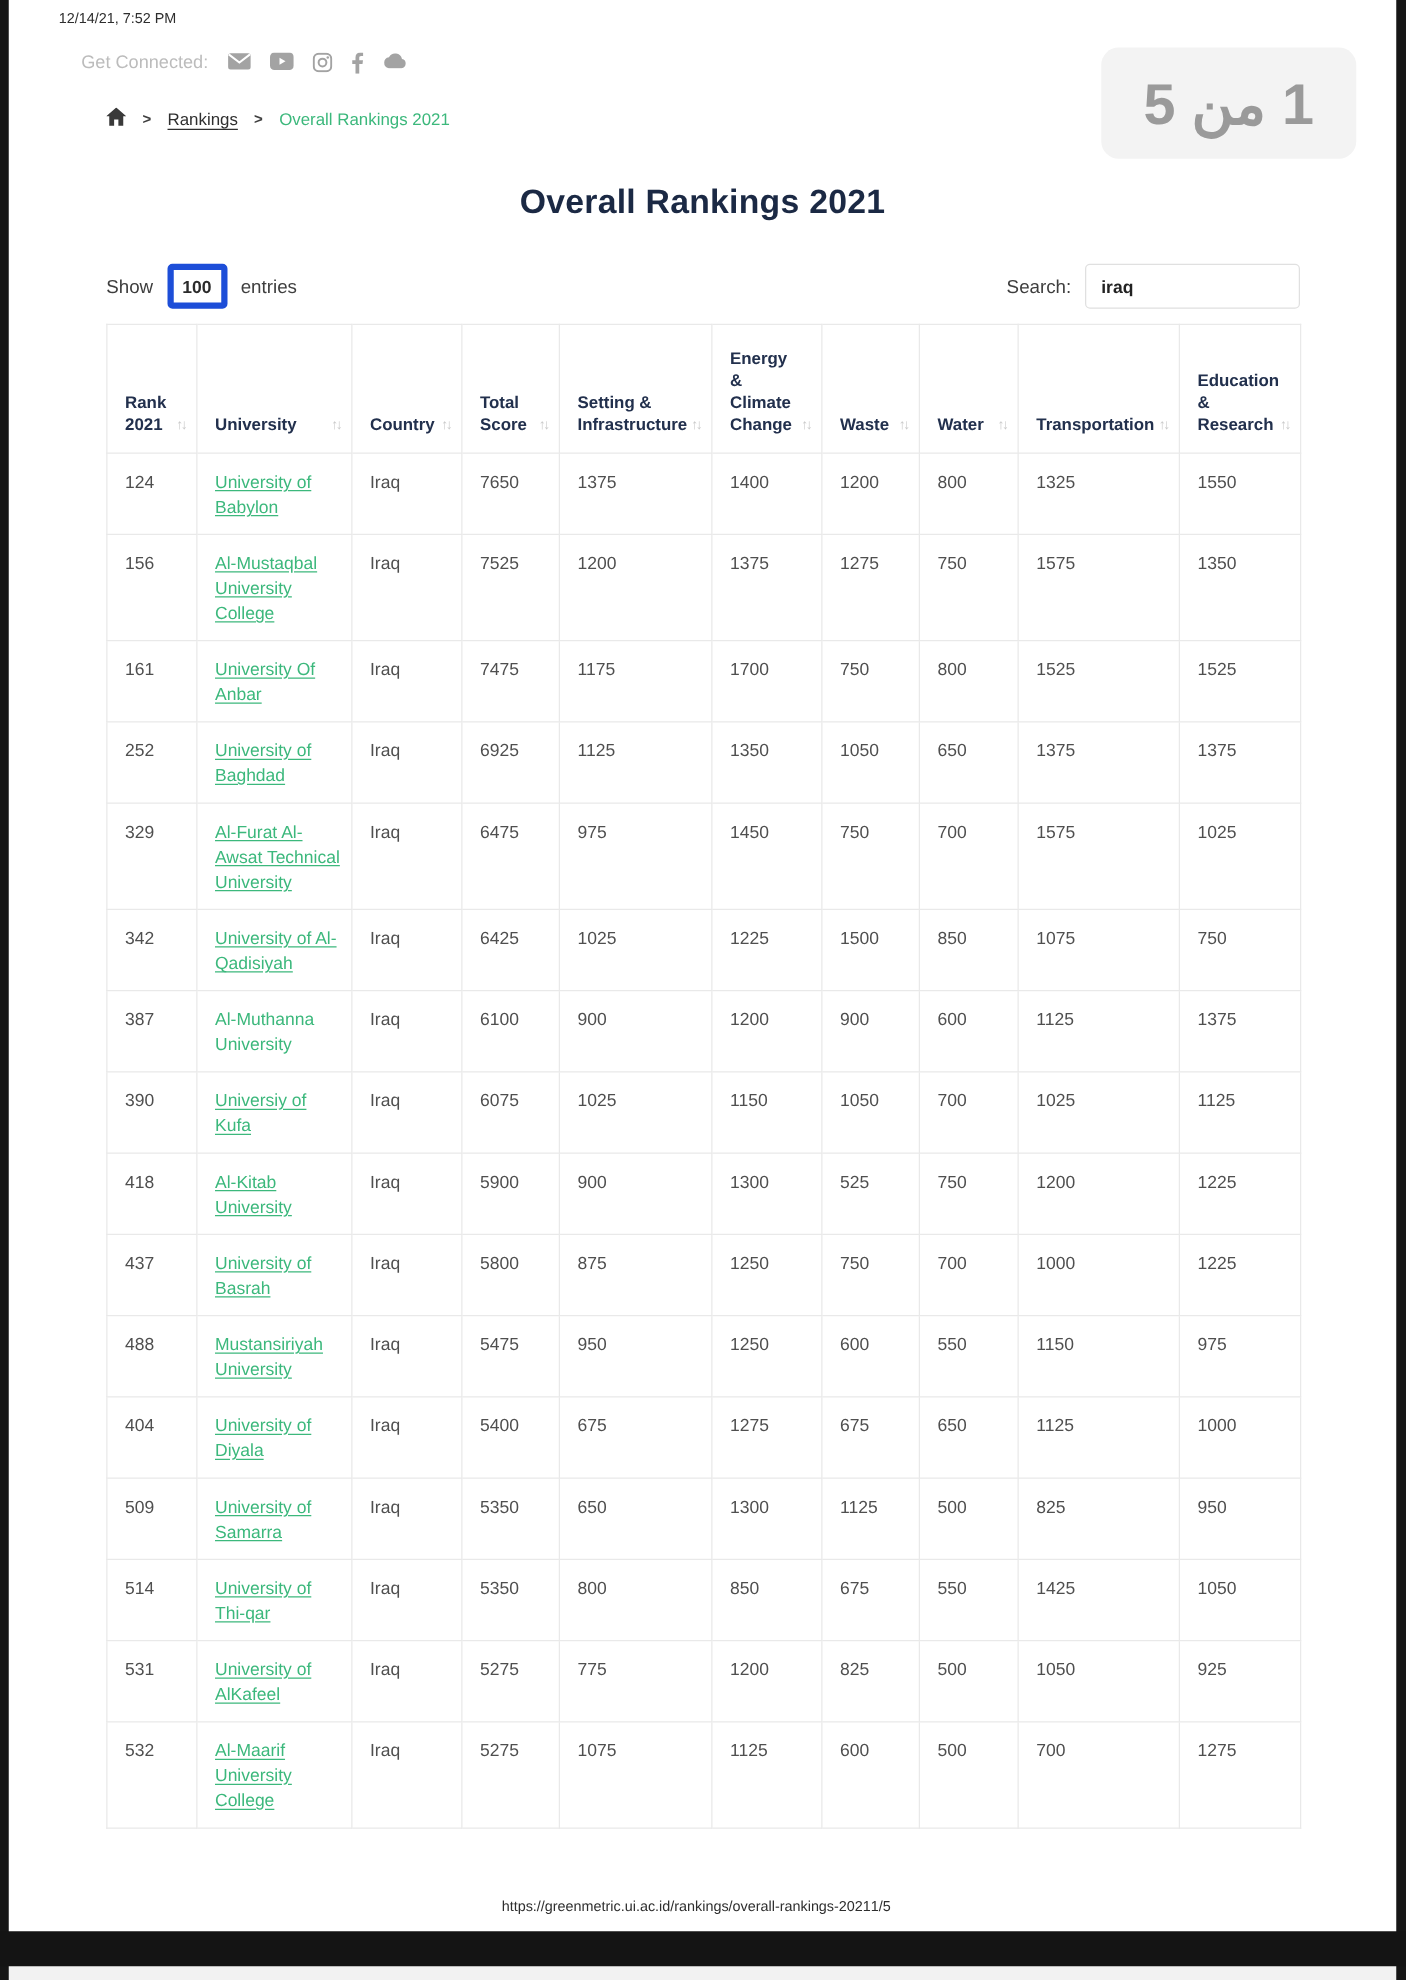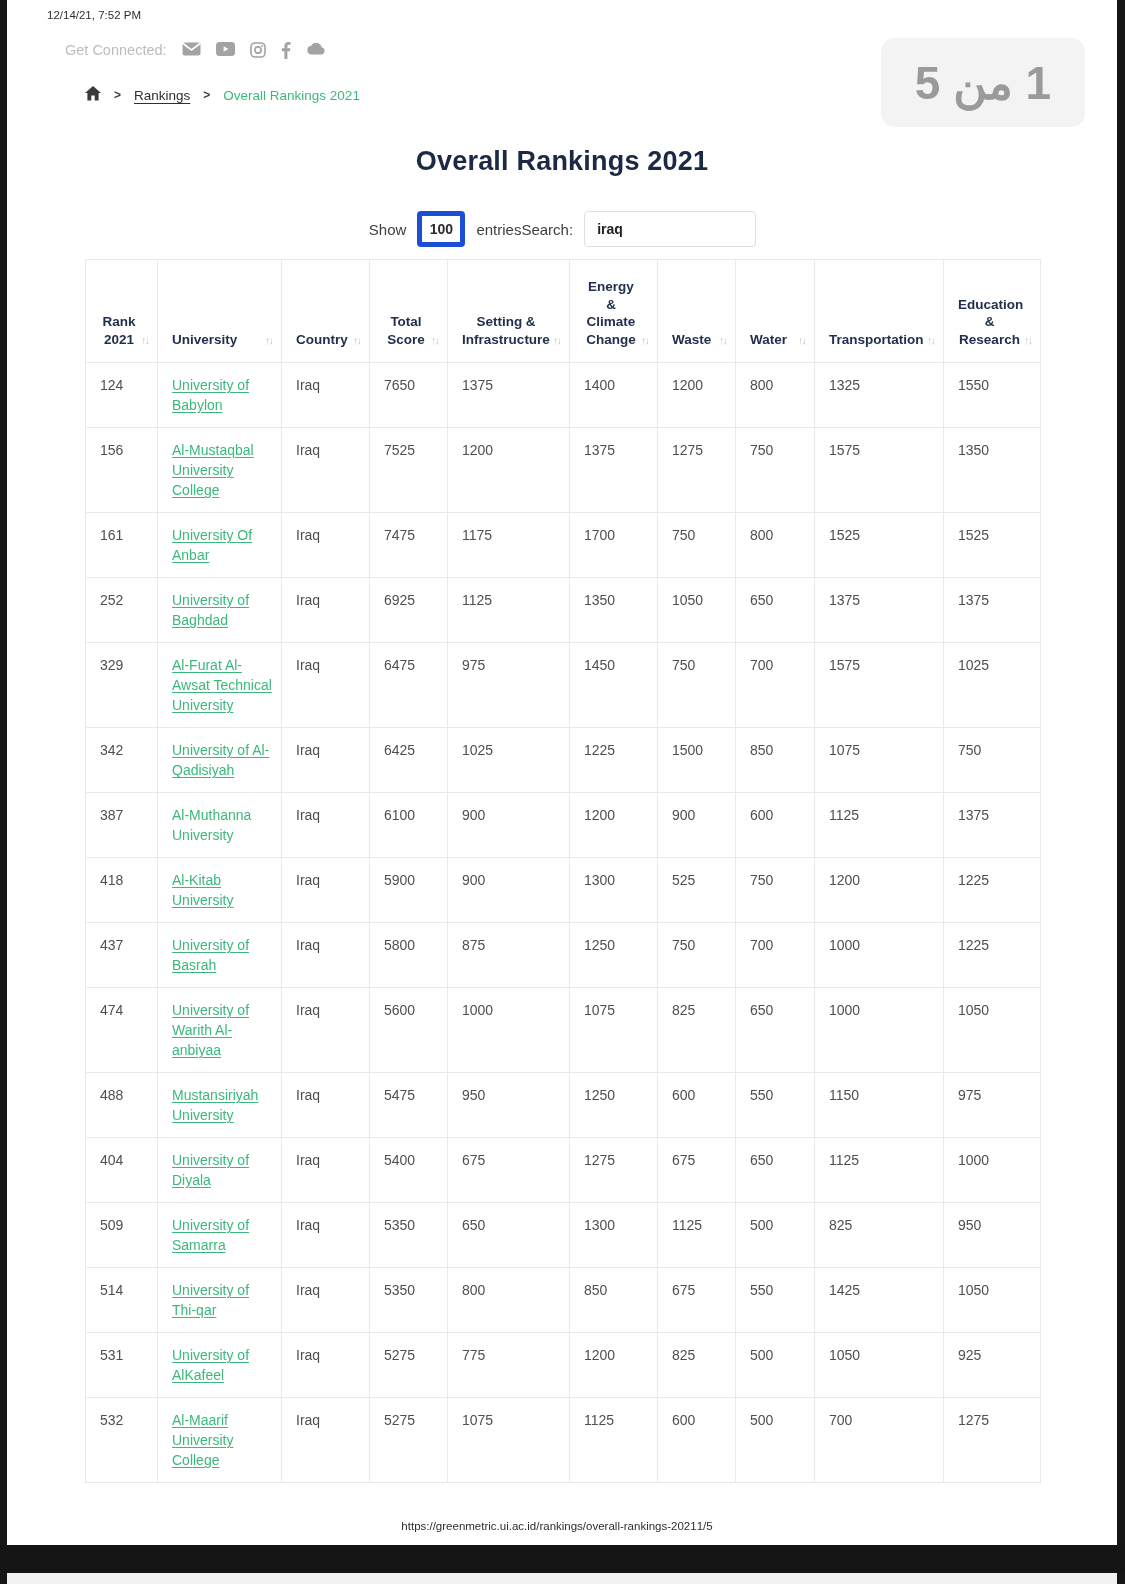--- a/index.html
+++ b/index.html
@@ -33,42 +33,42 @@
     font-size:46px; color:#9a9a9a; font-weight:600;
   }
   
   .breadcrumb { margin:27px 0 0 78px; display:flex; align-items:center; gap:13px; font-size:13.5px; }
   .crumb-sep { color:#3f3f3f; font-weight:700; font-size:12px; }
   .crumb-link { color:#2f2f2f; text-decoration:underline; text-underline-offset:3px; cursor:pointer; }
   .crumb-current { color:#3cb87c; }
   
   h1.page-title { text-align:center; margin:42px 0 0; font-size:27px; color:#1b2944; font-weight:700; letter-spacing:.2px; }
   
-  .controls { margin:34px 77px 0 78px; display:flex; justify-content:center; align-items:center; font-size:15px; color:#3e3e3e; }
+  .controls { margin:34px 77px 0 78px; display:flex; justify-content:space-between; align-items:center; font-size:15px; color:#3e3e3e; }
   .show-group, .search-group { display:flex; align-items:center; gap:11px; }
   .entries-box {
     width:48px; height:36px; border:5px solid #1d4ed8; border-radius:4px;
     display:flex; align-items:center; justify-content:center;
     font-weight:700; font-size:14px; color:#2b2b2b; cursor:pointer;
   }
   .search-input {
     width:172px; height:36px; border:1px solid #e0e0e0; border-radius:4px;
     font-weight:700; font-size:14px; color:#222; padding:0 12px;
     font-family:"Liberation Sans", sans-serif; outline:none;
   }
   
   table.rank-table { margin:12px 0 0 78px; width:955px; border-collapse:collapse; table-layout:fixed; }
   .rank-table th, .rank-table td { border:1px solid #e9e9e9; }
   .rank-table th {
     vertical-align:bottom; text-align:left;
     padding:18px 9px 14px 14px;
     font-size:13.5px; font-weight:700; color:#22304d;
     line-height:1.3; cursor:pointer;
   }
-  .th-flex { display:flex; align-items:flex-end; justify-content:space-between; gap:3px;text-align:center; }
+  .th-flex { display:flex; align-items:flex-end; justify-content:space-between; gap:3px; }
   .th-label { min-width:0; }
   .sort-icon { color:#c9c9c9; font-size:11px; letter-spacing:-2px; flex:none; transform:translateY(-1px); }
   .rank-table td {
     vertical-align:top; padding:12px 9px 12px 14px;
     font-size:14px; color:#4f4f4f; line-height:20px;
   }
   .uni-link { color:#3cb87c; text-decoration:underline; text-underline-offset:2px; cursor:pointer; }
   .uni-link.no-underline { text-decoration:none; }
   
   .print-footer {
@@ -306,20 +306,32 @@
           <td>Iraq</td>
           <td>6100</td>
           <td>900</td>
           <td>1200</td>
           <td>900</td>
           <td>600</td>
           <td>1125</td>
           <td>1375</td>
         </tr>
         <tr>
+          <td>390</td>
+          <td><a class="uni-link">Universiy of Kufa</a></td>
+          <td>Iraq</td>
+          <td>6075</td>
+          <td>1025</td>
+          <td>1150</td>
+          <td>1050</td>
+          <td>700</td>
+          <td>1025</td>
+          <td>1125</td>
+        </tr>
+        <tr>
           <td>418</td>
           <td><a class="uni-link">Al-Kitab University</a></td>
           <td>Iraq</td>
           <td>5900</td>
           <td>900</td>
           <td>1300</td>
           <td>525</td>
           <td>750</td>
           <td>1200</td>
           <td>1225</td>
@@ -328,32 +340,20 @@
           <td>437</td>
           <td><a class="uni-link">University of Basrah</a></td>
           <td>Iraq</td>
           <td>5800</td>
           <td>875</td>
           <td>1250</td>
           <td>750</td>
           <td>700</td>
           <td>1000</td>
           <td>1225</td>
-        </tr>
-        <tr>
-          <td>474</td>
-          <td><a class="uni-link">University of Warith Al-anbiyaa</a></td>
-          <td>Iraq</td>
-          <td>5600</td>
-          <td>1000</td>
-          <td>1075</td>
-          <td>825</td>
-          <td>650</td>
-          <td>1000</td>
-          <td>1050</td>
         </tr>
         <tr>
           <td>488</td>
           <td><a class="uni-link">Mustansiriyah University</a></td>
           <td>Iraq</td>
           <td>5475</td>
           <td>950</td>
           <td>1250</td>
           <td>600</td>
           <td>550</td>

